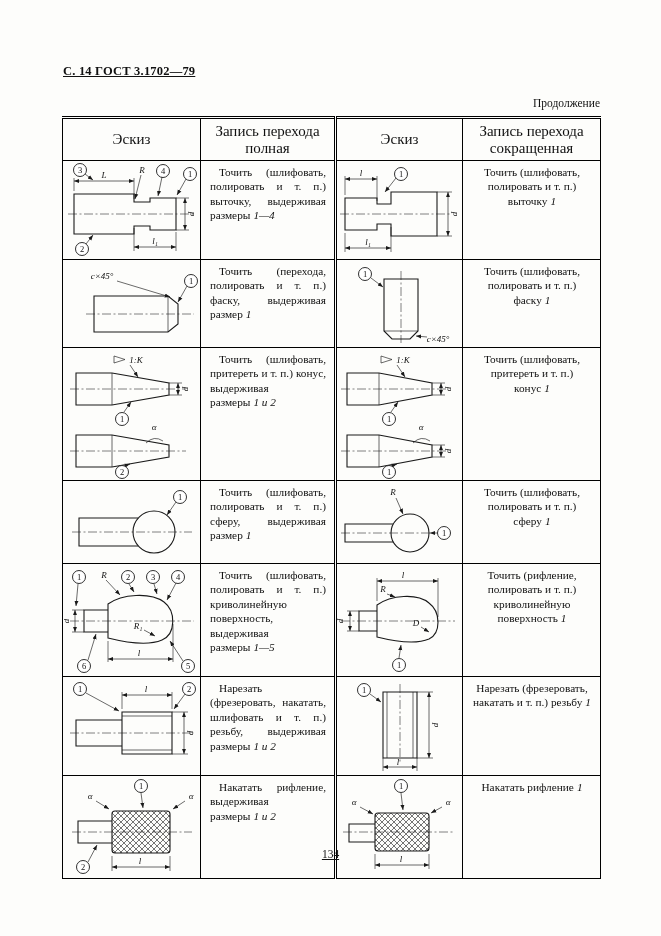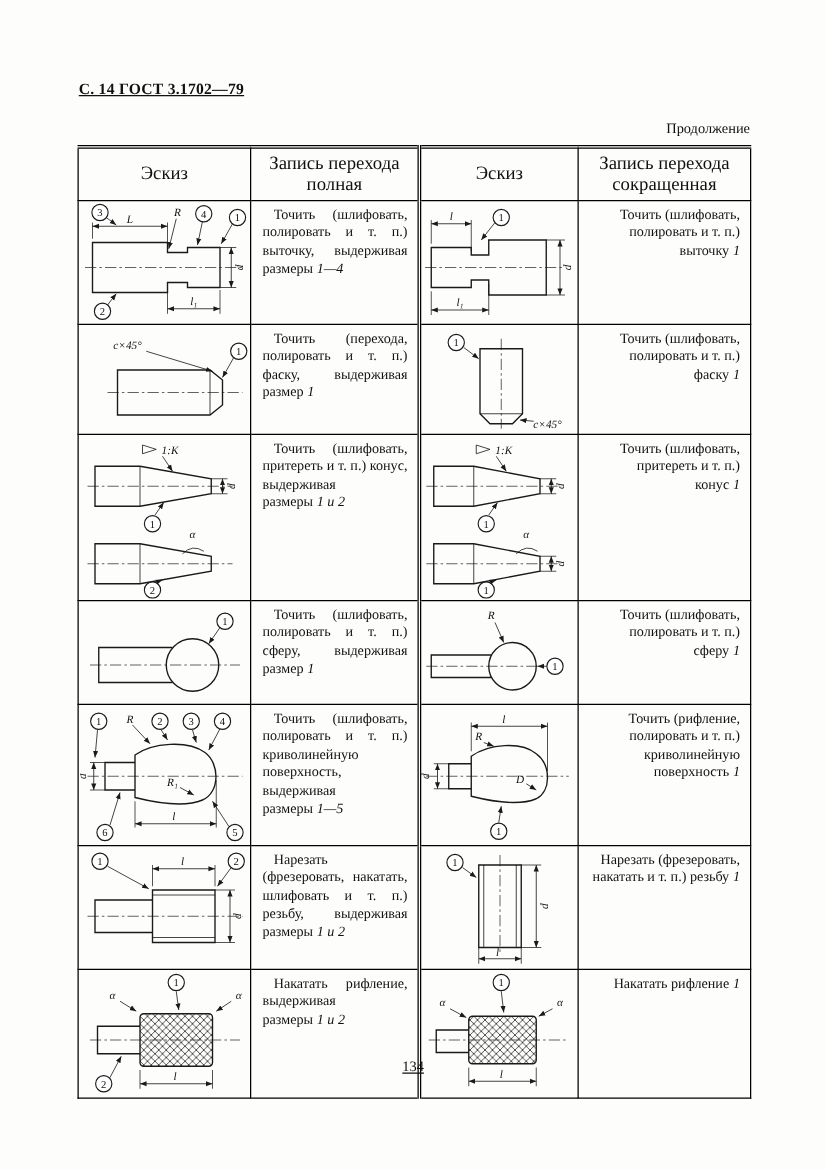--- a/index.html
+++ b/index.html
@@ -12,21 +12,21 @@
   .page-number { position:absolute; left:0; right:0; top:848px; text-align:center; font-size:11.5px;text-decoration:underline; }
 
   table.gost { position:absolute; left:62px; top:116px; width:538px; border-collapse:collapse; table-layout:fixed; border-top:3px double #000; }
   th, td { border:1px solid #000; }
   .mid-l { border-left:3px double #000 !important; }
   th { font-weight:normal; font-size:15px; padding:4px 2px; text-align:center; vertical-align:middle; line-height:1.1; }
   td.sk-cell { text-align:center; vertical-align:middle; padding:1px 0; }
   td.tx-cell { vertical-align:top; padding:4px 8px 3px 9px; font-size:11.3px; line-height:1.28; }
   td.tx-full { text-align:justify; }
   td.tx-full .rec { text-indent:9px;font-family:Liberation Serif, serif; }
-  td.tx-short { text-align:right; }
+  td.tx-short { text-align:center; }
   .dim { font-style:italic; margin-left:3px; white-space:nowrap; }
 
   tr.r1{height:98px} tr.r2{height:84px} tr.r3{height:130px} tr.r4{height:80px}
   tr.r5{height:108px} tr.r6{height:96px} tr.r7{height:100px}
 
   svg.sk { display:block; margin:0 auto; }
   .ol  { fill:none; stroke:#1a1a1a; stroke-width:1.1; stroke-linejoin:miter; }
   .olk { fill:url(#kn); stroke:#1a1a1a; stroke-width:1.1; }
   .thin{ fill:none; stroke:#1a1a1a; stroke-width:.65; }
   .cl  { fill:none; stroke:#1a1a1a; stroke-width:.55; stroke-dasharray:9 2.5 2 2.5; }

